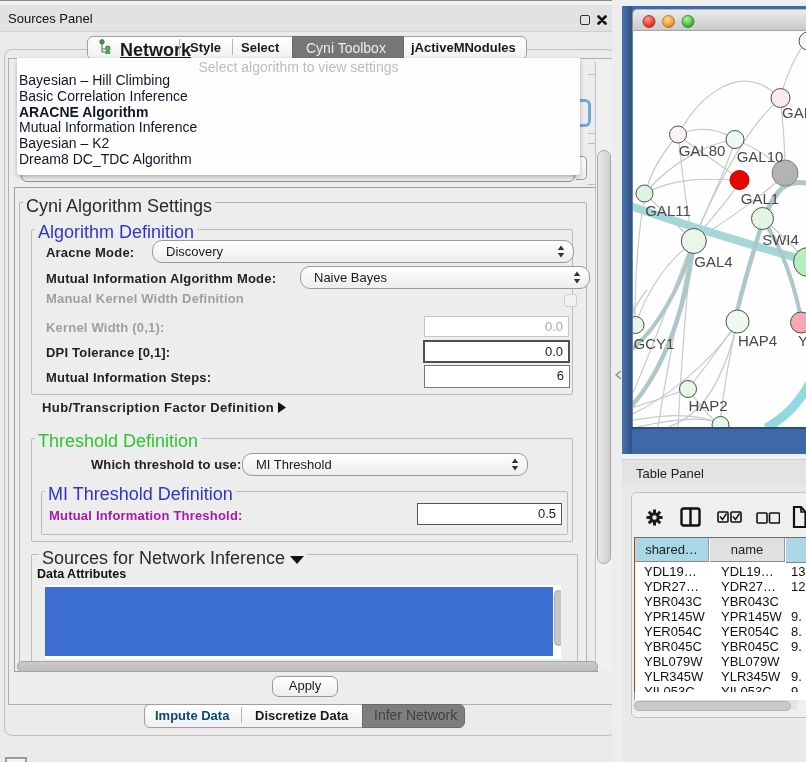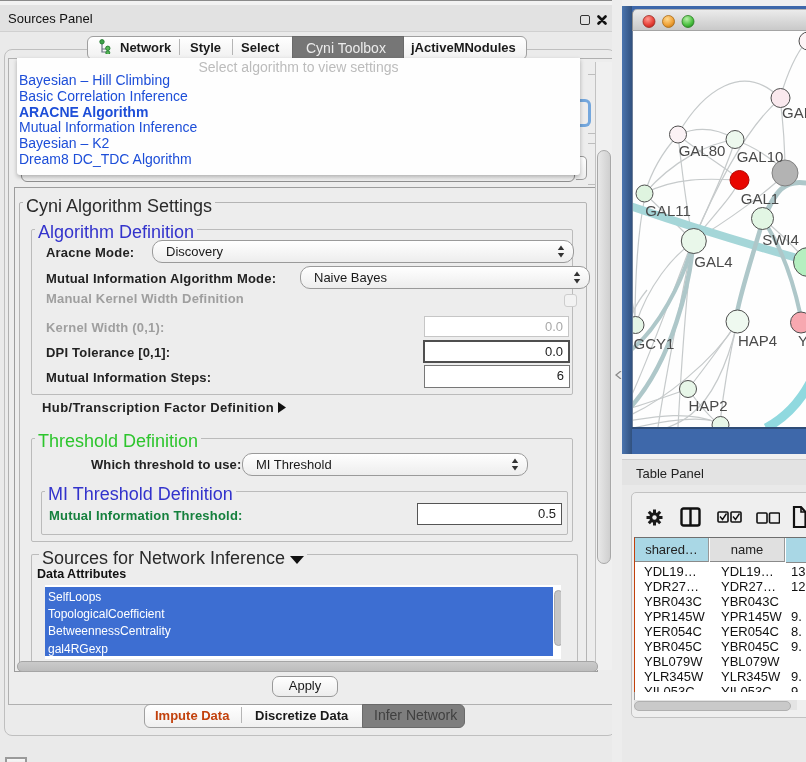--- a/index.html
+++ b/index.html
@@ -32,21 +32,21 @@
 <div class="abs" style="left:8px;top:58px;width:603px;height:645px;background:#ededed;border:1px solid #b0b0b0;"></div>
 
 <div class="abs" style="left:87px;top:36px;width:438px;height:22px;background:linear-gradient(#ffffff,#f0f0f0);border:1px solid #9f9f9f;border-radius:6px;"></div>
 <div class="abs" style="left:292px;top:36px;width:110px;height:22px;background:#767676;border:1px solid #6a6a6a;"></div>
 <svg class="abs" style="left:99px;top:39px;" width="13" height="15" viewBox="0 0 13 15">
   <path d="M3 4 V13 H7 M3 10 H6.5" stroke="#6a7484" stroke-width="1.2" fill="none"></path>
   <circle cx="3" cy="2.8" r="2.2" fill="#3fa24b" stroke="#1f7a2c" stroke-width="0.9"></circle>
   <circle cx="8.8" cy="9.3" r="2.2" fill="#57b757" stroke="#1f7a2c" stroke-width="0.9"></circle>
   <circle cx="8.8" cy="13.8" r="2" fill="#57b757" stroke="#1f7a2c" stroke-width="0.9"></circle>
 </svg>
-<div class="abs b" style="left:120px;top:40px;font-size:13px;color:#1a1a1a;">Network</div>
+<div class="abs b" style="left:120px;top:40px;font-size:18px;color:#1a1a1a;text-decoration:underline;">Network</div>
 <div class="abs" style="left:179px;top:39px;width:1px;height:16px;background:#b5b5b5;"></div>
 <div class="abs b" style="left:190px;top:40px;font-size:13px;color:#1a1a1a;">Style</div>
 <div class="abs" style="left:232px;top:39px;width:1px;height:16px;background:#b5b5b5;"></div>
 <div class="abs b" style="left:241px;top:40px;font-size:13px;color:#1a1a1a;">Select</div>
 <div class="abs" style="left:306px;top:40px;font-size:14px;color:#ececec;">Cyni Toolbox</div>
 <div class="abs b" style="left:411px;top:40px;font-size:13px;color:#1a1a1a;">jActiveMNodules</div>
 
 <div class="abs" style="left:588px;top:74px;width:10px;height:58px;border:1px solid #bdbdbd;border-left:none;border-radius:0 4px 4px 0;"></div>
 <div class="abs" style="left:576px;top:99px;width:12px;height:22px;border:3px solid #74a7dd;border-left:none;border-radius:0 6px 6px 0;"></div>
 <div class="abs" style="left:588px;top:143px;width:10px;height:40px;border:1px solid #bdbdbd;border-left:none;border-radius:0 4px 4px 0;"></div>
@@ -108,46 +108,45 @@
     <span style="position:absolute;left:13px;top:3px;">MI Threshold</span>
     <span class="ar"><svg width="8" height="13" viewBox="0 0 8 13">
         <path d="M4 0.5 L7.2 5 H0.8 Z" fill="#333"></path>
         <path d="M4 12.5 L7.2 8 H0.8 Z" fill="#333"></path>
       </svg></span>
   </div>
 
 <div class="gbox" style="left:41px;top:491px;width:525px;height:42px;border-color:#bbb;"></div>
 <div class="gtitle" style="left:45px;top:484px;color:#3333cc;">MI Threshold Definition</div>
 
-<div class="abs b" style="left:49px;top:508px;font-size:13px;letter-spacing:.2px;color:#15803d;">Mutual Information Threshold:</div>
+<div class="abs b" style="left:49px;top:508px;font-size:13px;letter-spacing:.2px;color:#a21caf;">Mutual Information Threshold:</div>
 <div class="field" style="left:417px;top:503px;width:138px;height:18px;border:1.5px solid #555;padding:2px 5px 0 0;">0.5</div>
 
 <div class="gbox" style="left:31px;top:554px;width:545px;height:112px;border-bottom:none;"></div>
 <div class="gtitle" style="left:39px;top:548px;color:#2a2a2a;">Sources for Network Inference <svg width="14" height="8" viewBox="0 0 14 8" style="display:inline-block;">
       <path d="M0 0 L14 0 L7 8 Z" fill="#111"></path>
     </svg></div>
 <div class="abs b" style="left:37px;top:567px;font-size:12.5px;color:#111;">Data Attributes</div>
 
 <div class="abs" style="left:45px;top:585px;width:516px;height:74px;background:#fff;overflow:hidden;">
   <div style="position:absolute;left:0;top:2px;width:508px;height:69px;background:#3d6ed2;"></div>
-  <div style="position:absolute;left:3px;top:4px;font-size:12px;color:#fff;line-height:17.2px;">SelfLoops<br>TopologicalCoefficient<br>BetweennessCentrality<br>gal4RGexp</div>
   <div style="position:absolute;left:508.5px;top:5px;width:7px;height:54px;background:#c6c6c6;border:1px solid #a9a9a9;border-radius:5px;"></div>
 </div>
 
 <div class="abs" style="left:17px;top:661px;width:579px;height:9px;background:linear-gradient(#cacaca,#bdbdbd);border:1px solid #a5a5a5;border-radius:5px;"></div>
 
 <div class="abs" style="left:17px;top:58px;width:563px;height:117px;background:#fefefe;border-radius:0 0 3px 3px;box-shadow:0 2px 4px rgba(0,0,0,0.28);"></div>
 <div class="abs" style="left:17px;top:59px;width:563px;text-align:center;font-size:14px;color:#bcbcbc;">Select algorithm to view settings</div>
-<div class="abs" style="left:19px;top:73px;font-size:14px;color:#1d4ed8;line-height:15.8px;">Bayesian – Hill Climbing<br>Basic Correlation Inference<br><span class="b">ARACNE Algorithm</span><br>Mutual Information Inference<br>Bayesian – K2<br>Dream8 DC_TDC Algorithm</div>
+<div class="abs" style="left:19px;top:73px;font-size:14px;color:#0f172a;line-height:15.8px;">Bayesian – Hill Climbing<br>Basic Correlation Inference<br><span class="b">ARACNE Algorithm</span><br>Mutual Information Inference<br>Bayesian – K2<br>Dream8 DC_TDC Algorithm</div>
 
 <div class="abs" style="left:272px;top:676px;width:64px;height:18px;background:linear-gradient(#ffffff,#ededed);border:1px solid #999;border-radius:7px;text-align:center;font-size:13px;color:#1a1a1a;padding-top:1px;">Apply</div>
 
 <div class="abs" style="left:144px;top:704px;width:317px;height:22px;background:linear-gradient(#ffffff,#f0f0f0);border:1px solid #9f9f9f;border-radius:6px;"></div>
 <div class="abs" style="left:362px;top:704px;width:101px;height:22px;background:#7e7e7e;border:1px solid #6a6a6a;border-radius:0 6px 6px 0;"></div>
-<div class="abs b" style="left:155px;top:708px;font-size:13px;color:#c2410c;">Impute Data</div>
+<div class="abs b" style="left:155px;top:708px;font-size:13px;color:#0c4a6e;">Impute Data</div>
 <div class="abs" style="left:241px;top:707px;width:1px;height:16px;background:#b5b5b5;"></div>
 <div class="abs b" style="left:255px;top:708px;font-size:13px;color:#1a1a1a;">Discretize Data</div>
 <div class="abs" style="left:374px;top:707px;font-size:14px;color:#404040;">Infer Network</div>
 
 <div class="abs" style="left:5px;top:757px;width:18px;height:10px;background:linear-gradient(#f8f8f8,#ddd);border:2px solid #9a9a9a;"></div>
 
 <div class="abs" style="left:612px;top:0;width:10px;height:762px;background:#ededed;"></div>
 <svg class="abs" style="left:615px;top:371px;" width="7" height="8" viewBox="0 0 7 8">
     <path d="M6 0 L1 4 L6 8" fill="none" stroke="#8a8a8a" stroke-width="1.3"></path>
   </svg>

